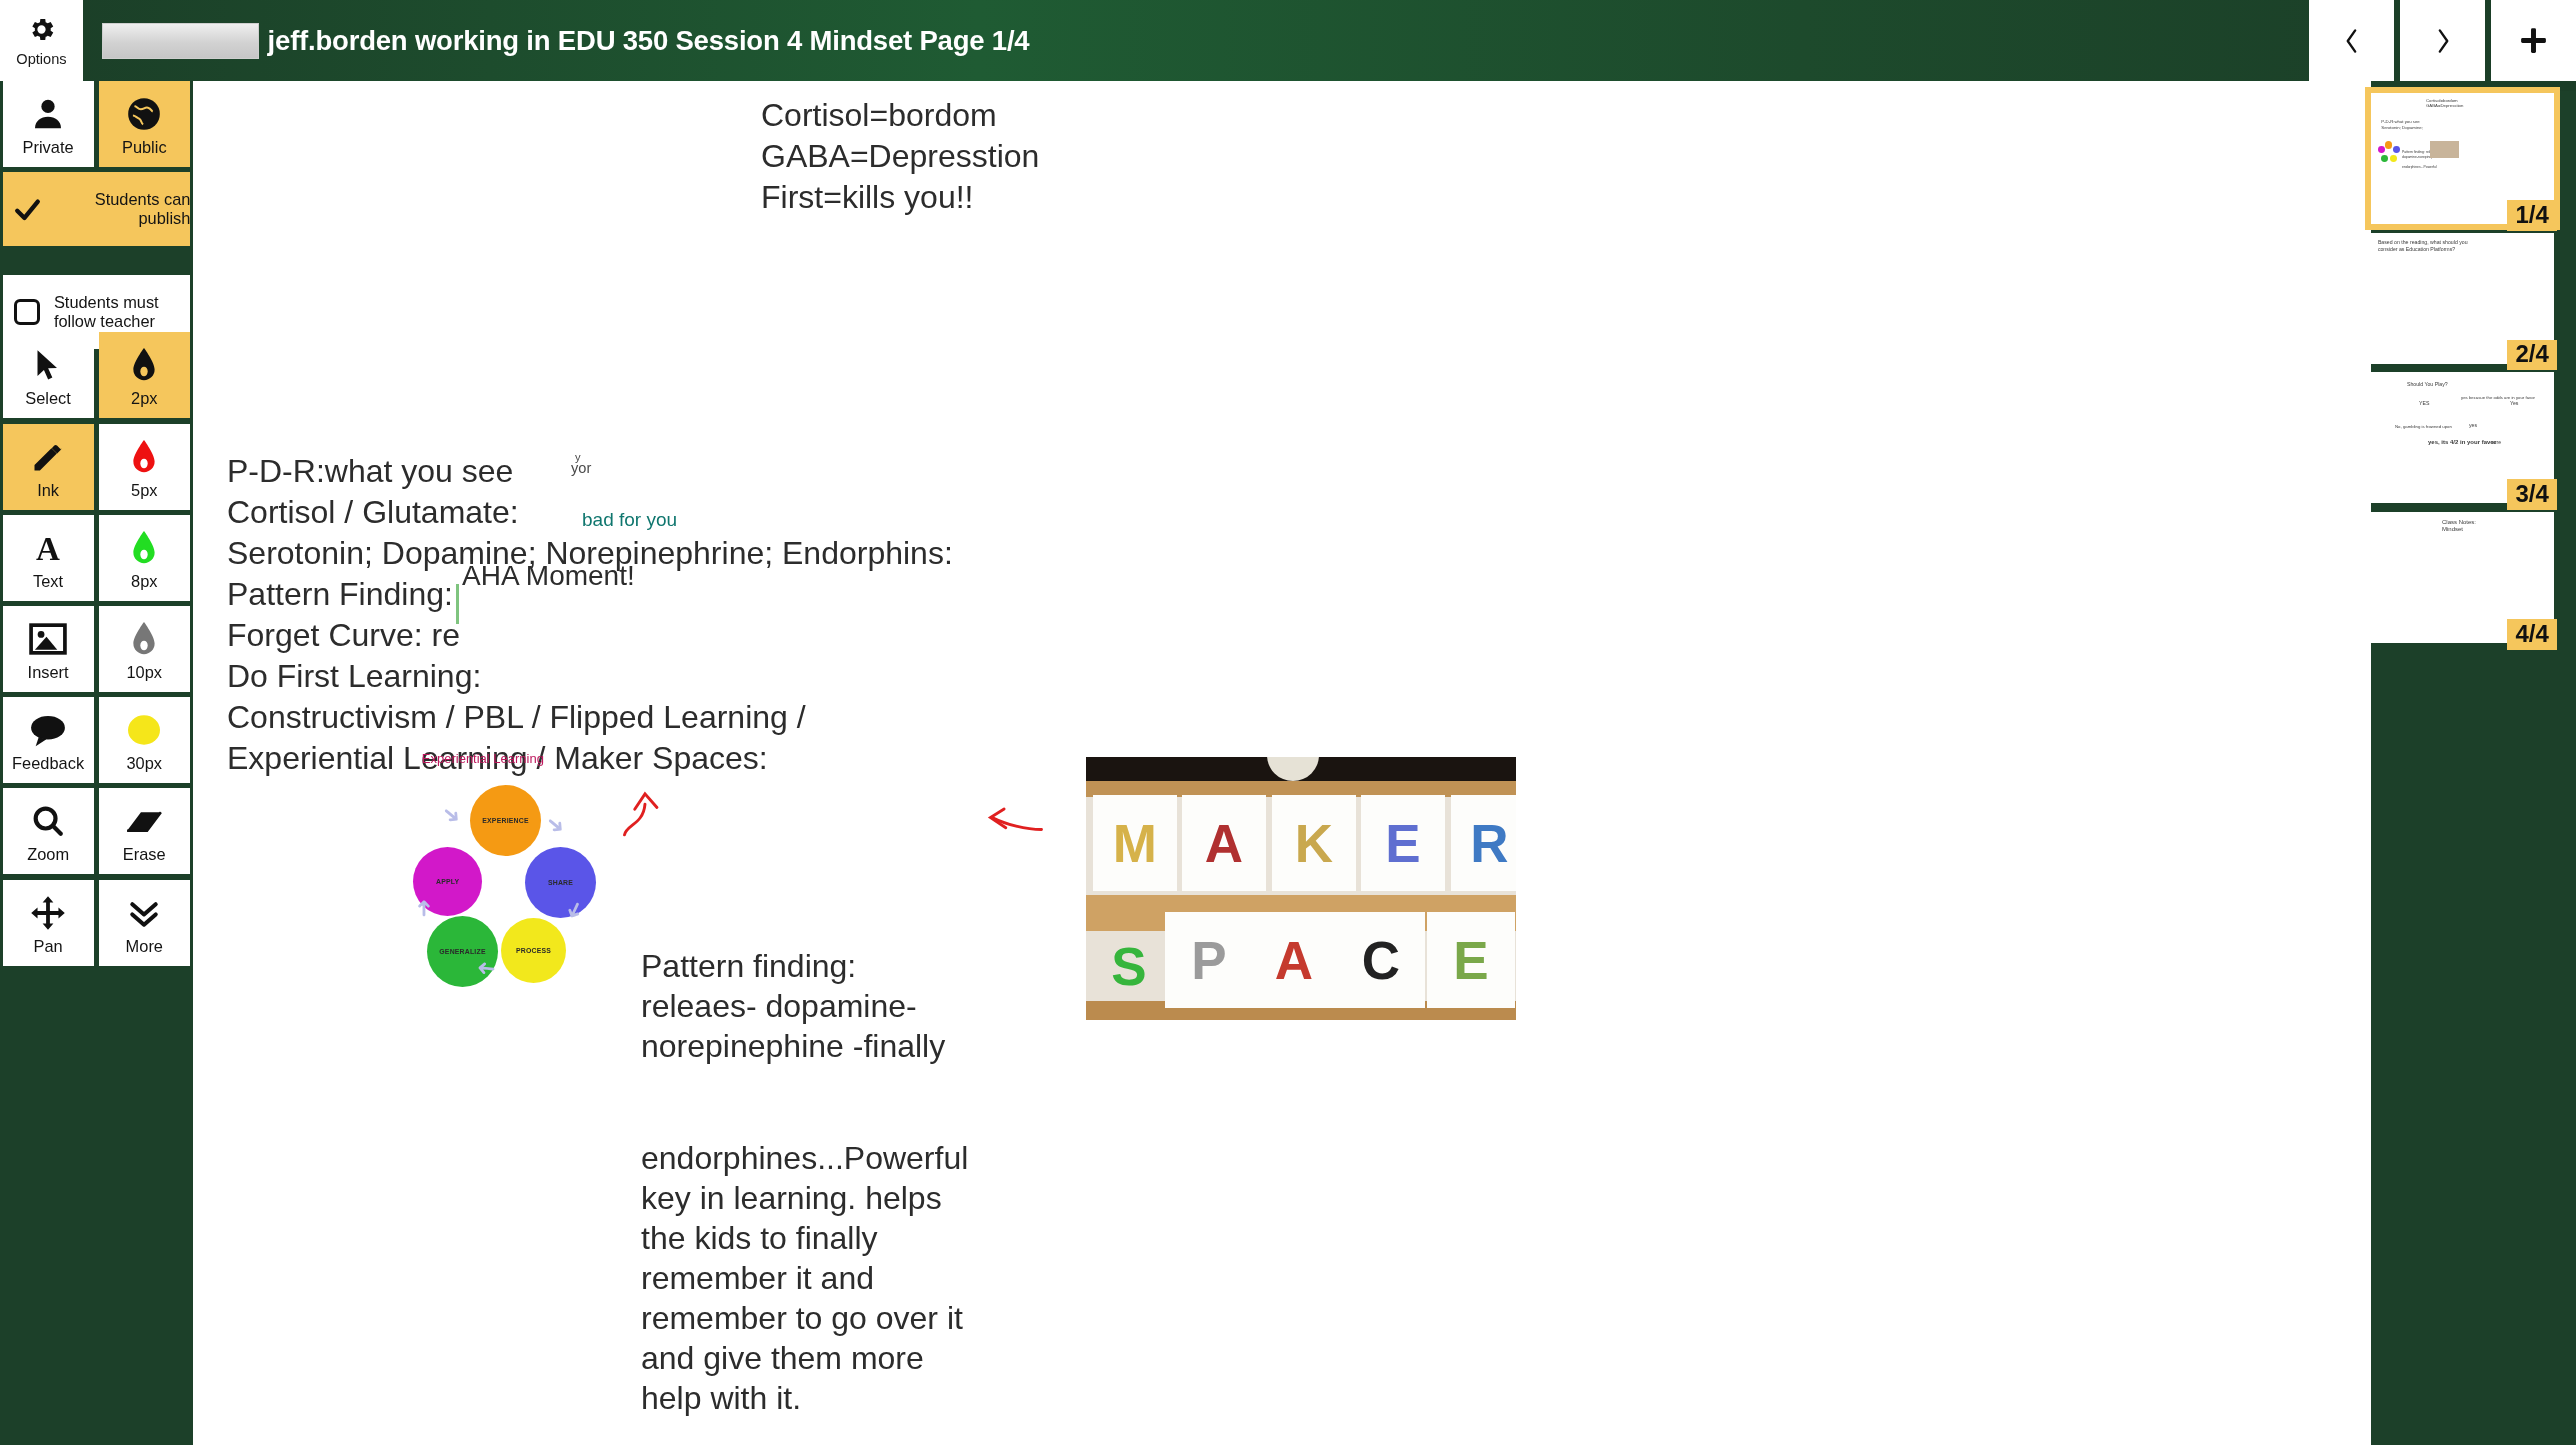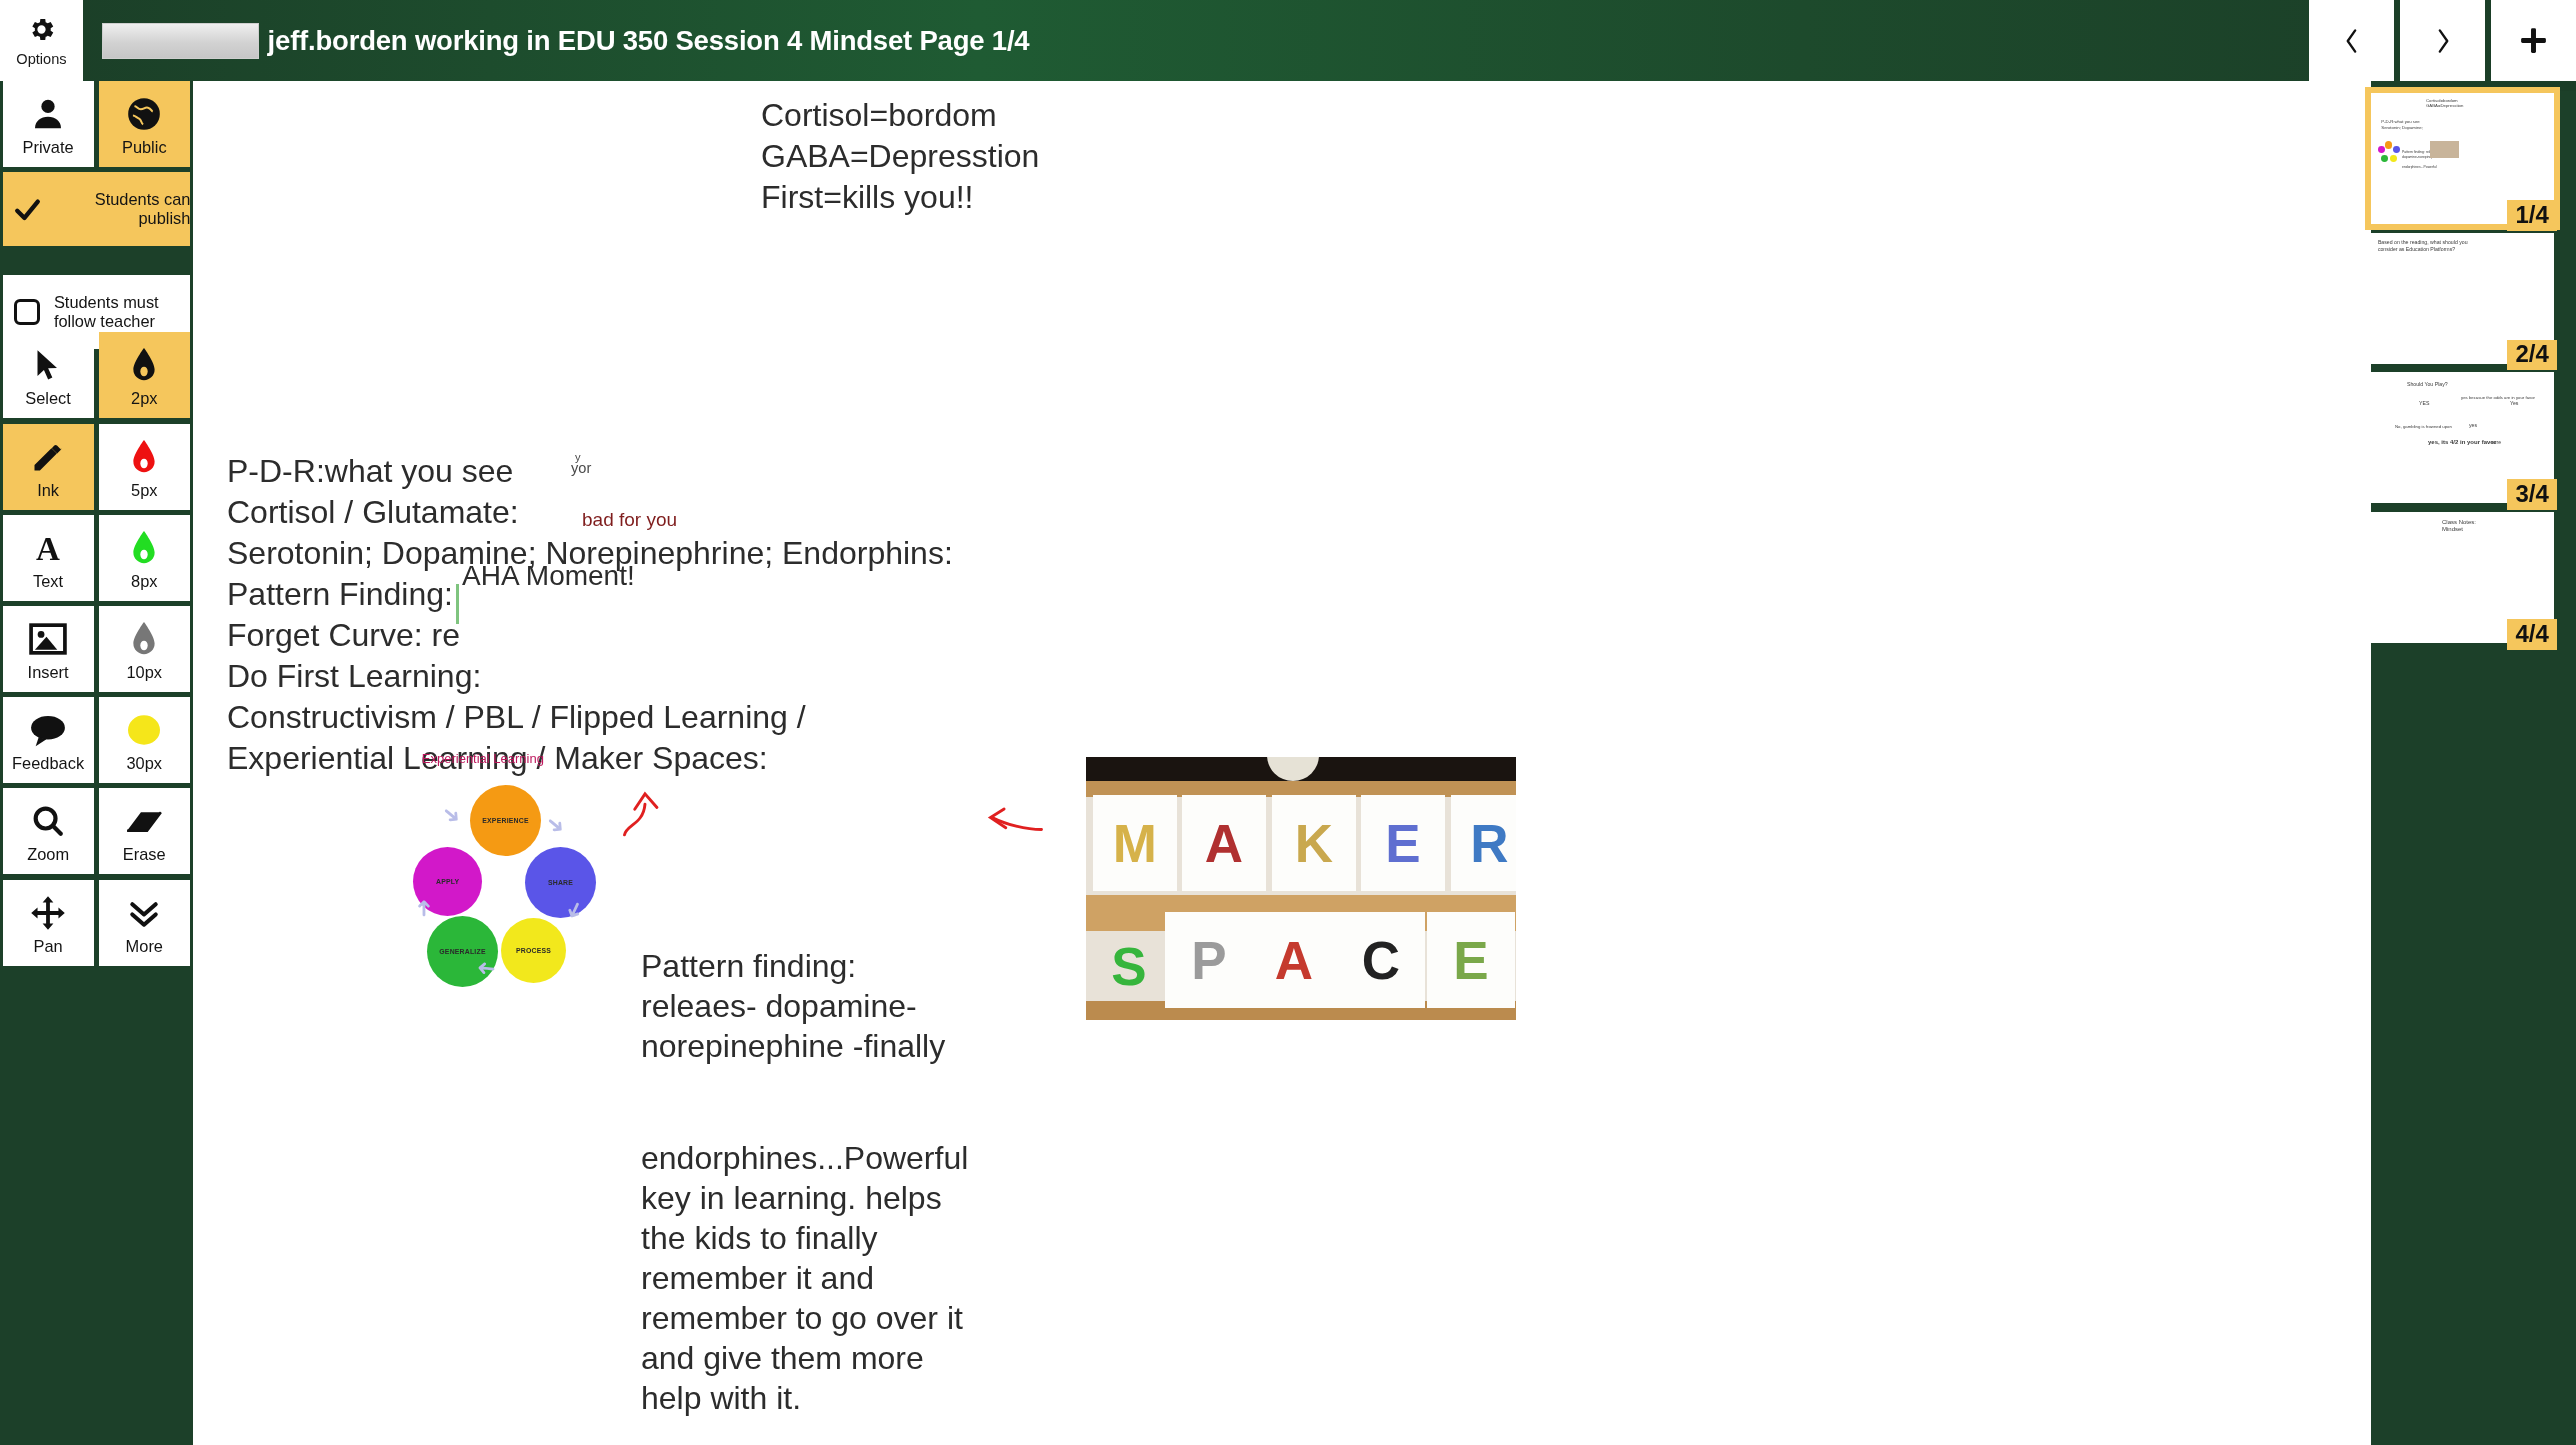--- a/index.html
+++ b/index.html
@@ -107,21 +107,21 @@
     white-space: nowrap;
   }
   .notes .ln { position: relative; }
   .ann {
     position: absolute;
     color: #4a4a4a;
     font-size: 14.6px;
     font-family: "Liberation Sans", sans-serif;
   }
   .ann.small { font-size: 11.2px; }
-  .ann.hand { font-size: 19px; color: #7f1d1d; }
+  .ann.hand { font-size: 19px; color: #0f766e; }
   .aha {
     position: absolute; left: 269px; top: 479px;
     font-size: 28px; color: #2c2c2c;
   }
   .caret {
     position: absolute; left: 263px; top: 503px;
     width: 3.4px; height: 40px; background: #7fc47f;
   }
 
   

